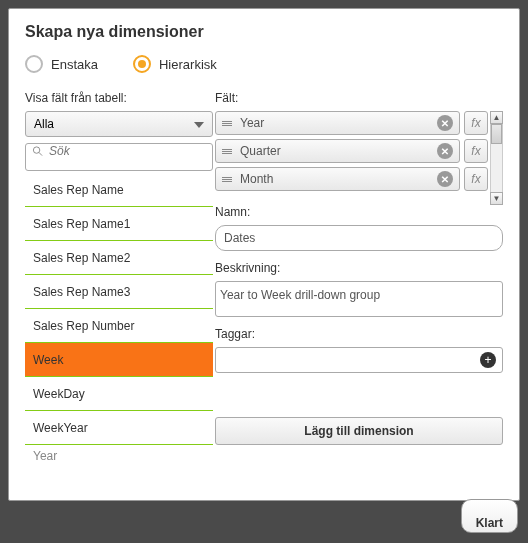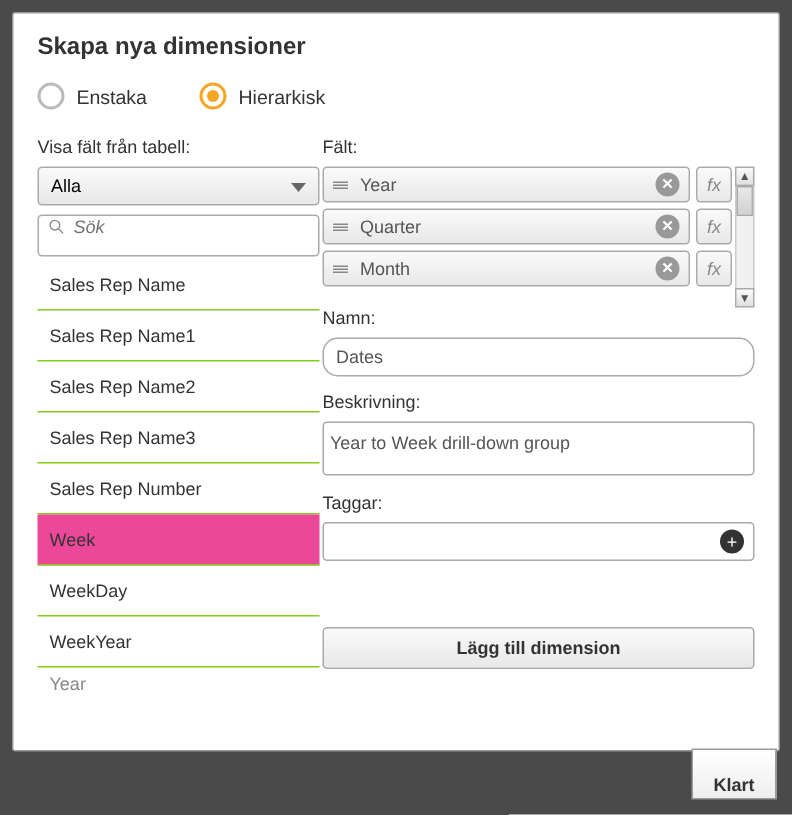--- a/index.html
+++ b/index.html
@@ -15,40 +15,40 @@
 .col-l{width:188px}
 .col-r{flex:1}
 .lbl{font-size:12px;color:#333;margin-bottom:6px}
 .dropdown{width:100%;height:26px;background:linear-gradient(#fafafa,#e8e8e8);border:1px solid #aaa;border-radius:3px;display:flex;align-items:center;padding:11px 8px;font-size:12px;cursor:pointer;position:relative;margin-bottom:6px}
 .dropdown::after{content:"";position:absolute;right:8px;top:10px;border-left:5px solid transparent;border-right:5px solid transparent;border-top:6px solid #666}
 .search{width:100%;height:28px;border:1px solid #aaa;border-radius:3px;display:flex;align-items:flex-start;padding:0 6px;margin-bottom:2px}
 .search svg{width:14px;height:14px;stroke:#888;fill:none;stroke-width:2}
 .search input{border:none;outline:none;flex:1;margin-left:6px;font-size:12px;font-style:italic;color:#888}
 .list{border-top:none}
 .list-item{height:34px;border-bottom:1px solid #84cc16;display:flex;align-items:center;padding:0 8px;font-size:12px;color:#333;cursor:pointer}
-.list-item.sel{background:#ec4899}
+.list-item.sel{background:#f97316}
 .list-item.last{color:#888;height:18px;align-items:flex-start;padding-top:4px;border-bottom:none}
 .fields{margin-bottom:10px}
 .field-row{display:flex;align-items:center;gap:4px;margin-bottom:4px}
 .chip{flex:1;height:24px;background:linear-gradient(#fafafa,#e8e8e8);border:1px solid #aaa;border-radius:3px;display:flex;align-items:center;padding:0 6px;font-size:12px;color:#555;position:relative}
 .drag{display:flex;flex-direction:column;gap:1px;margin-right:8px}
 .drag span{width:10px;height:1px;background:#888}
 .x{width:16px;height:16px;background:#999;border-radius:50%;display:flex;align-items:center;justify-content:center;color:#fff;font-size:10px;font-weight:bold;margin-left:auto;cursor:pointer}
 .fx{width:24px;height:24px;background:linear-gradient(#fafafa,#e8e8e8);border:1px solid #aaa;border-radius:3px;display:flex;align-items:center;justify-content:center;font-size:12px;font-style:italic;color:#888;cursor:pointer}
 .sbar{width:13px;display:flex;flex-direction:column;gap:0}
 .sbtn{width:13px;height:13px;background:linear-gradient(#fafafa,#e0e0e0);border:1px solid #aaa;display:flex;align-items:center;justify-content:center;font-size:8px;color:#555;cursor:pointer}
 .strack{flex:1;background:#f0f0f0;border-left:1px solid #ccc;border-right:1px solid #ccc}
 .sthumb{width:11px;height:20px;background:linear-gradient(#e8e8e8,#d0d0d0);border:1px solid #aaa;margin:0 auto}
 .txtinput{width:100%;height:26px;border:1px solid #aaa;border-radius:10px;padding:0 8px;font-size:12px;color:#555;outline:none;margin-bottom:10px}
 .txtarea{width:100%;height:36px;border:1px solid #aaa;border-radius:3px;padding:6px 4px;font-size:12px;color:#555;outline:none;resize:none;margin-bottom:6px}
 .tagbox{width:100%;height:26px;border:1px solid #aaa;border-radius:3px;display:flex;align-items:center;justify-content:flex-end;padding:0 6px;margin-bottom:44px}
 .plus{width:16px;height:16px;background:#333;border-radius:50%;display:flex;align-items:center;justify-content:center;color:#fff;font-size:12px;cursor:pointer}
 .addbtn{width:100%;height:28px;background:linear-gradient(#fafafa,#e8e8e8);border:1px solid #aaa;border-radius:3px;font-size:12px;font-weight:bold;color:#333;cursor:pointer}
 .footer{position:absolute;right:10px;bottom:10px}
-.done{height:26px;padding:16px 14px;background:linear-gradient(#fff,#eee);border:1px solid #999;border-radius:0;font-size:12px;font-weight:bold;color:#333;cursor:pointer}
+.done{height:26px;padding:16px 14px;background:linear-gradient(#fff,#eee);border:1px solid #999;border-radius:10px;font-size:12px;font-weight:bold;color:#333;cursor:pointer}
 .fields-wrap{display:flex;gap:2px}
 .fields-col{flex:1}
 </style>
 </head>
 <body>
 
 <div class="dialog">
   <div class="title">Skapa nya dimensioner</div>
 
   <div class="radio-row">

